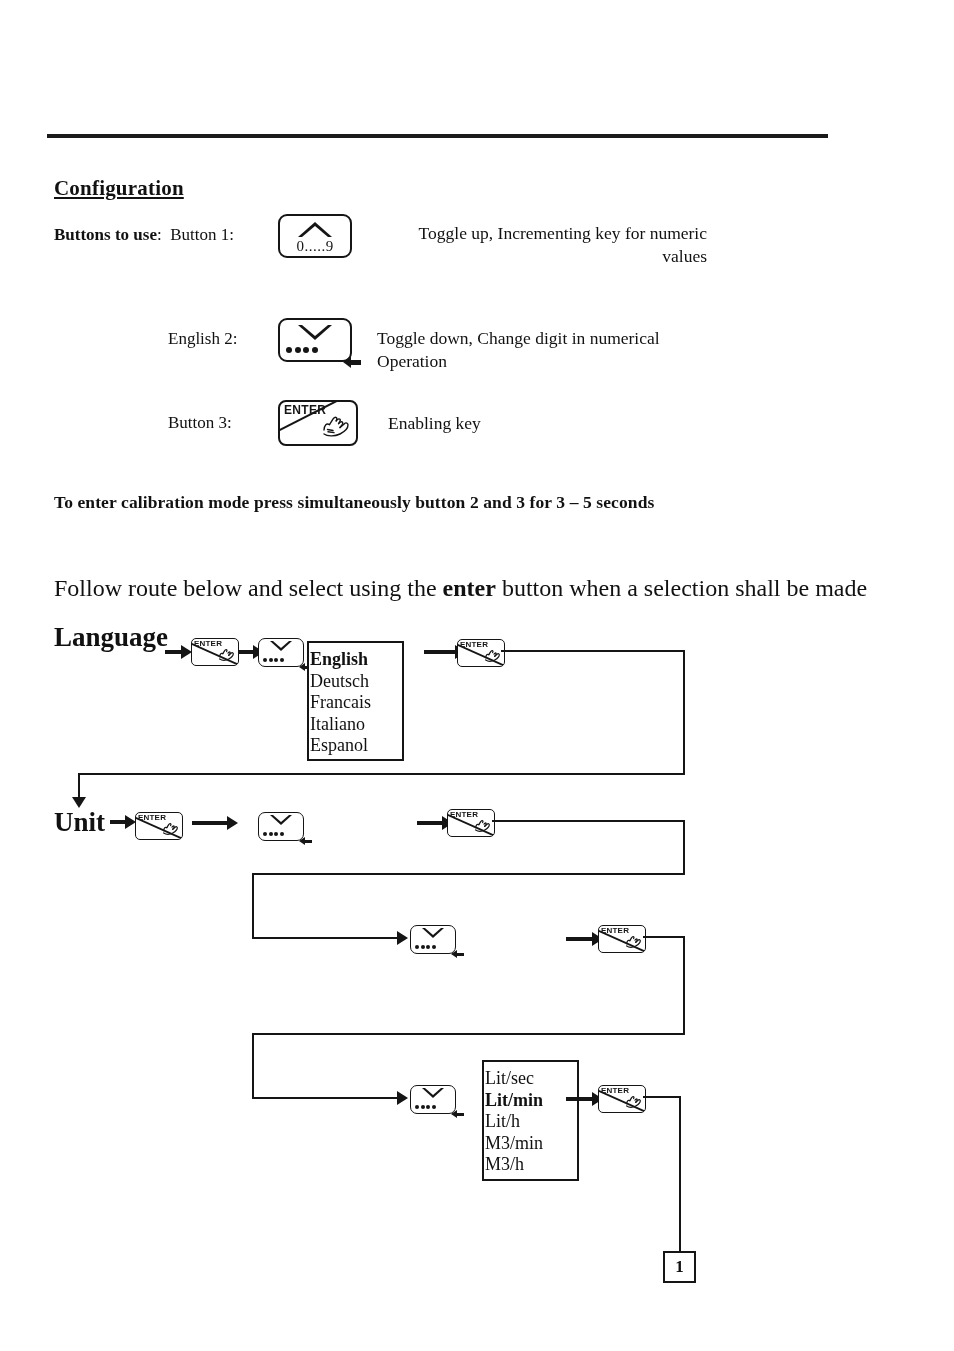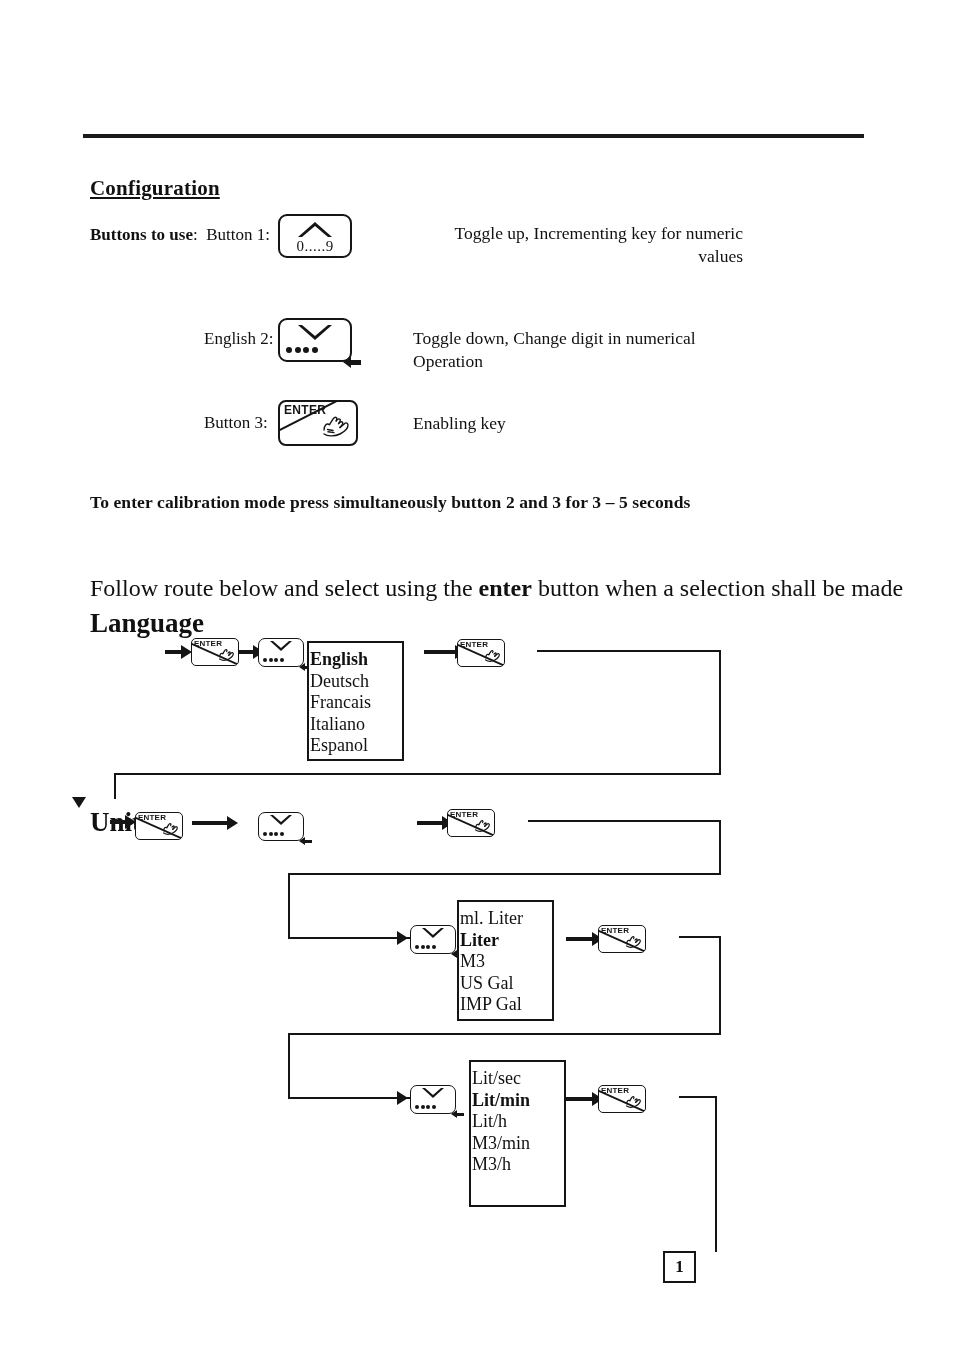--- a/index.html
+++ b/index.html
@@ -15,21 +15,21 @@
     font-family: "Liberation Serif", "DejaVu Serif", serif;
     color: #111111;
     overflow: hidden;
   }
   .page {
     position: absolute;
     left: 0; top: 0;
     width: 954px;
     height: 1351px;
   }
-  .abs { position: absolute; margin-left: 36px; }
+  .abs { position: absolute; }
 
   
   .top-rule {
     left: 47px; top: 134px;
     width: 781px; height: 4px;
     background: #1a1a1a;
   }
 
   
   .h-config {
@@ -48,21 +48,21 @@
   .lbl-b2 { left: 168px; top: 328px; }
   .lbl-b3 { left: 168px; top: 412px; }
 
   .desc {
     font-size: 17.5px;
     line-height: 23px;
     width: 330px;
   }
   .desc-1 { left: 377px; top: 222px; text-align: right; }
   .desc-2 { left: 377px; top: 327px; }
-  .desc-3 { left: 377px; top: 412px; font-family: Liberation Serif, serif; }
+  .desc-3 { left: 388px; top: 412px; font-family: Liberation Serif, serif; }
 
   .line-bold {
     left: 54px; top: 492px;
     font-size: 17.5px;
     font-weight: bold;
     letter-spacing: 0.1px;
   }
   .line-follow {
     left: 54px; top: 575px;
     font-size: 24px;
@@ -204,21 +204,21 @@
     right: 5px; bottom: 1px;
   }
 
   
   .flow-label {
     font-family: "Liberation Serif", serif;
     font-weight: bold;
     font-size: 27px;
     color: #111;
   }
-  .lbl-language { left: 54px; top: 608px; text-align: right; }
+  .lbl-language { left: 54px; top: 622px; text-align: right; }
   .lbl-unit { left: 54px; top: 807px; }
 
   
   .mini-enter {
     position: absolute;
     width: 46px; height: 26px;
     border: 1.6px solid #151515;
     border-radius: 5px;
     background: #fff;
     overflow: hidden;
@@ -323,21 +323,21 @@
     white-space: nowrap;
     color: #111;
   }
   .optbox .opt.sel {
     font-weight: bold;
   }
 
   .box-language { left: 307px; top: 641px; width: 97px; height: 120px; }
   .box-batch    { left: 305px; top: 799px; width: 98px; height: 62px; }
   .box-volume   { left: 457px; top: 900px; width: 97px; height: 121px; }
-  .box-rate     { left: 469px; top: 1060px; width: 97px; height: 147px; }
+  .box-rate     { left: 482px; top: 1060px; width: 97px; height: 121px; }
 
   
   .ln {
     position: absolute;
     background: #151515;
   }
   .ln-h { height: 2px; }
   .ln-v { width: 2px; }
 
   
@@ -600,27 +600,20 @@
     <span class="tri-inner"></span>
     <span class="dots">
         <i></i>
         <i></i>
         <i></i>
         <i></i>
       </span>
     <span class="larr"><span class="arrow-left-small"></span></span>
   </div>
 
-  <div class="optbox box-volume">
-    <div class="opt">ml. Liter</div>
-    <div class="opt sel">Liter</div>
-    <div class="opt">M3</div>
-    <div class="opt">US Gal</div>
-    <div class="opt">IMP Gal</div>
-  </div>
 
   <div class="arrow-right" style="left:566px; top:932px; width:37px;">
     <span class="shaft" style="width:27px;"></span>
       <span class="head" style="left:26px;"></span>
   </div>
 
   <div class="mini-enter" style="left:598px; top:925px;">
     <span class="etext">ENTER</span>
     <span class="slash"></span>
     <span class="hand">

